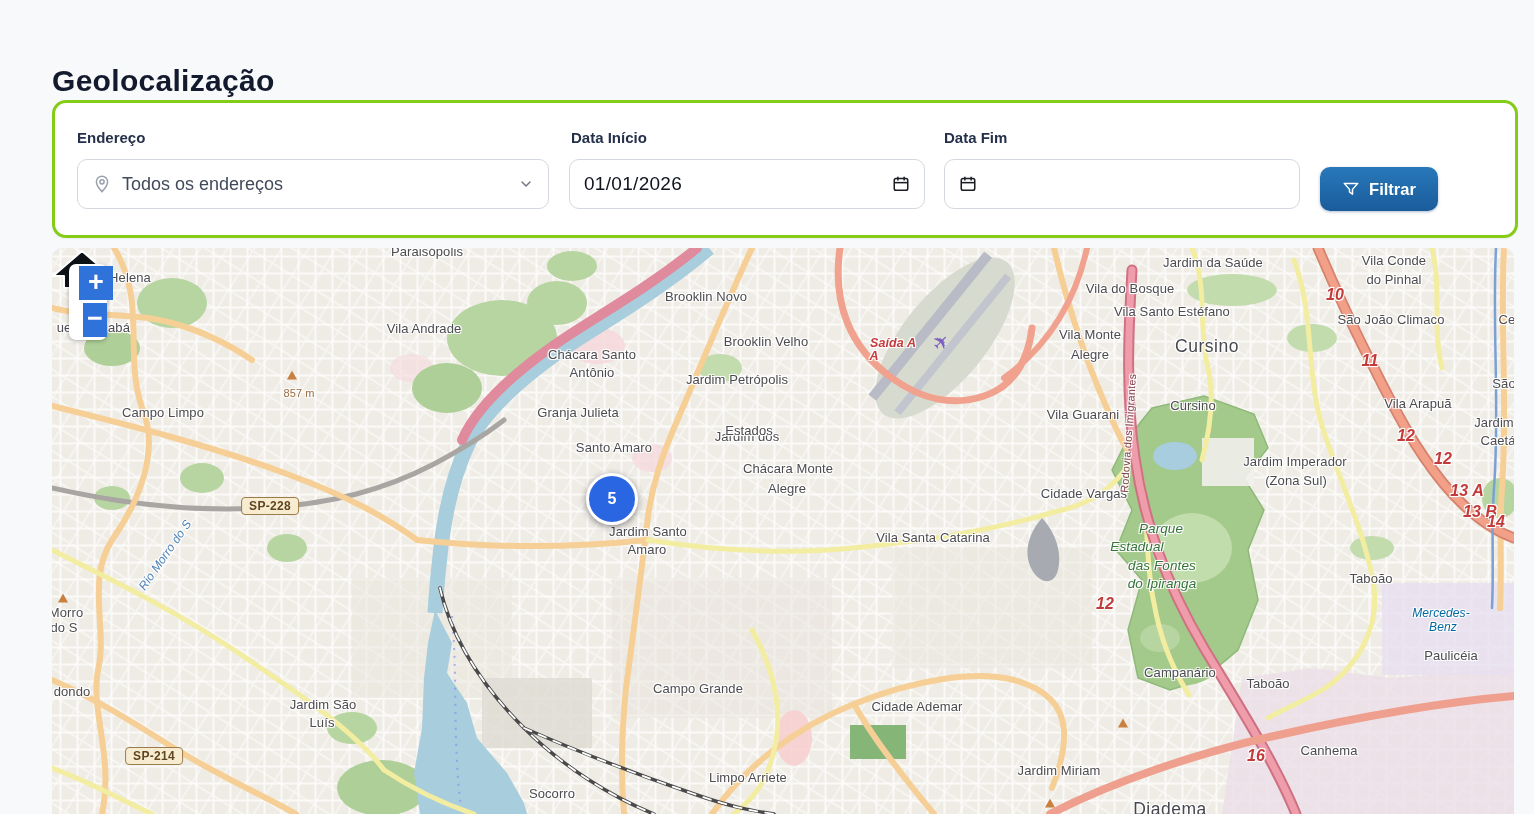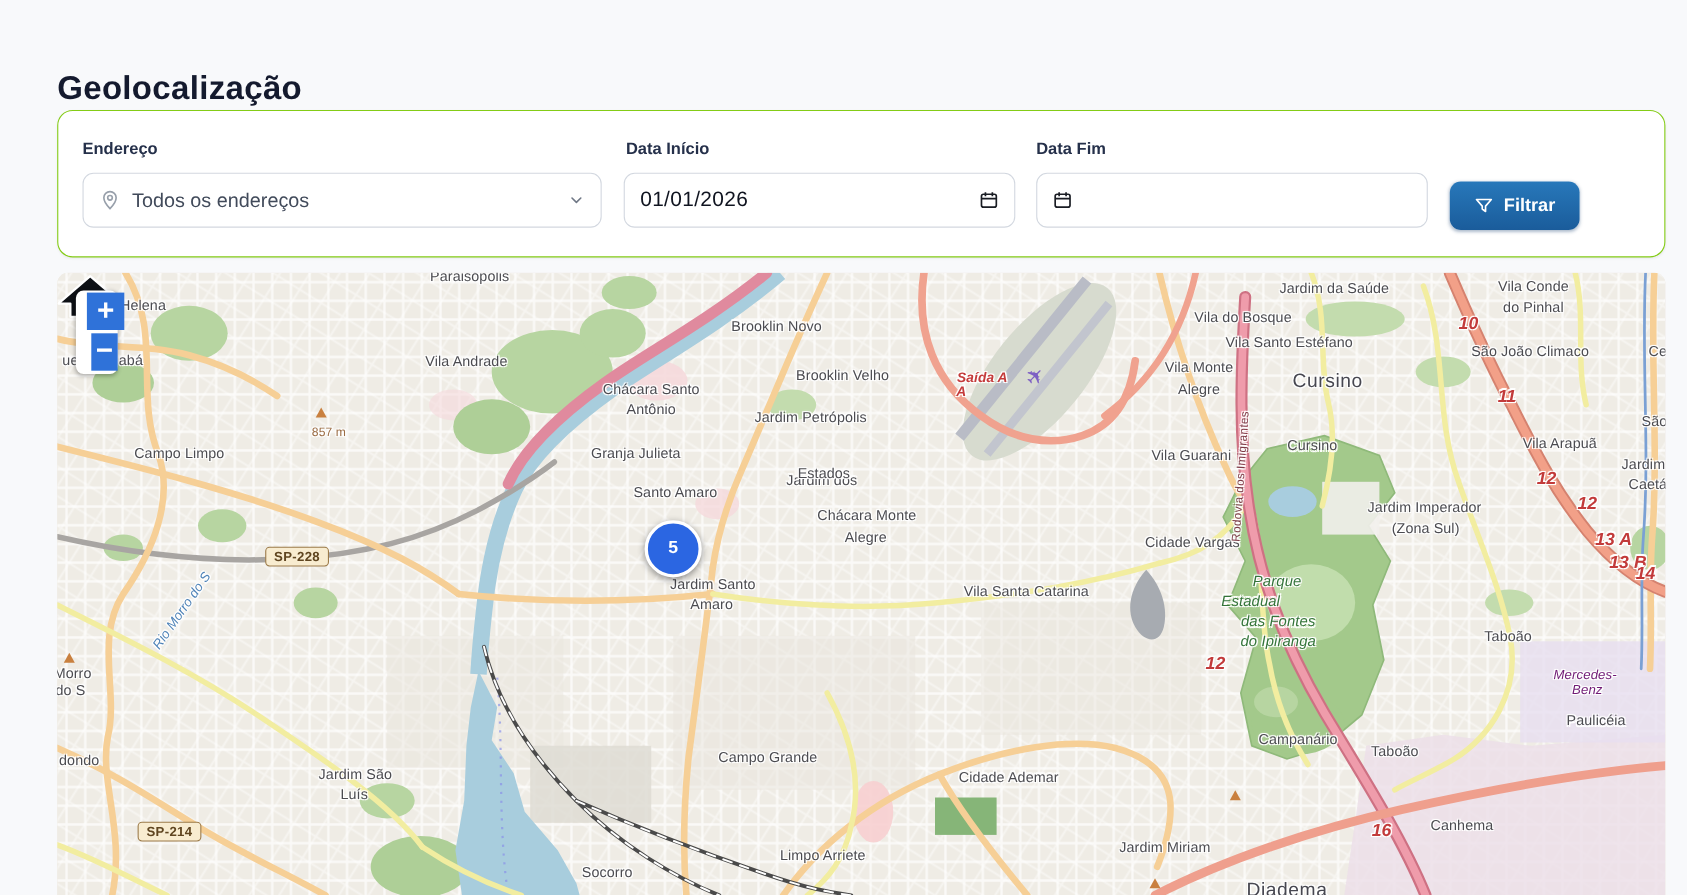--- a/index.html
+++ b/index.html
@@ -1,21 +1,21 @@
 <!DOCTYPE html>
 <html><head>
 <meta charset="utf-8">
 <style>
   html,body{margin:0;padding:0;width:1534px;height:814px;overflow:hidden;
     background:#f8f9fb;font-family:"Liberation Sans",sans-serif;}
   .page-title{position:absolute;left:52px;top:44px;font-size:30px;font-weight:800;
     color:#141a2e;letter-spacing:.3px;}
   
   .card{position:absolute;left:52px;top:100px;width:1460px;height:132px;background:#fff;
-    border:1px solid #84cc16;border-radius:14px;box-shadow:0 1px 2px rgba(16,24,40,.05);}
+    border:3px solid #84cc16;border-radius:14px;box-shadow:0 1px 2px rgba(16,24,40,.05);}
   .f-label{position:absolute;top:26px;font-size:15px;font-weight:600;color:#25304a;}
   .inputbox{position:absolute;top:56px;height:50px;border:1px solid #d3d8e0;border-radius:10px;
     background:#fff;display:flex;align-items:center;box-sizing:border-box;padding:0 14px;gap:10px;}
   .sel-value{font-size:18px;color:#414a5a;flex:1;}
   .date-value{font-size:19px;color:#101420;flex:1;letter-spacing:.3px;}
   .btn-filter{position:absolute;left:1265px;top:64px;width:118px;height:44px;border:none;
     border-radius:10px;background:linear-gradient(180deg,#2878ba 0%,#1a5c9b 100%);
     color:#fff;font-family:"Liberation Sans",sans-serif;font-size:16.5px;font-weight:700;
     display:flex;align-items:center;justify-content:center;gap:9px;cursor:pointer;
     box-shadow:0 1px 3px rgba(20,60,110,.35);}
@@ -23,21 +23,21 @@
   .map{position:absolute;left:52px;top:248px;width:1462px;height:566px;overflow:hidden;
     border-radius:10px 10px 0 0;background:#efece5;}
   .map svg{position:absolute;left:0;top:0;}
   .label-layer{position:absolute;left:0;top:0;width:100%;height:100%;}
   .ml{position:absolute;transform:translate(-50%,-50%);font-size:13px;color:#4b4b50;
     white-space:nowrap;letter-spacing:.1px;
     text-shadow:-1px -1px 0 rgba(255,255,255,.95),1px -1px 0 rgba(255,255,255,.95),
       -1px 1px 0 rgba(255,255,255,.95),1px 1px 0 rgba(255,255,255,.95),0 0 3px #fff;}
   .k-place-lg{font-size:17.5px;color:#474750;letter-spacing:.5px;}
   .k-park{font-style:italic;color:#34743a;font-size:13.5px;}
-  .k-ital{font-style:italic;color:#701a75;font-size:12px;}
+  .k-ital{font-style:italic;color:#0369a1;font-size:12px;}
   .k-water{font-style:italic;color:#4f83b8;font-size:12px;}
   .k-roadname{color:#7c3b46;font-size:10.5px;letter-spacing:.4px;}
   .k-exit{font-style:italic;color:#c43b3b;font-size:12.5px;font-weight:600;}
   .k-km{font-style:italic;color:#c23a3a;font-size:16px;font-weight:700;}
   .k-peaklabel{color:#9a6b42;font-size:11px;}
   .shield{position:absolute;transform:translate(-50%,-50%);background:#f8ecd0;
     border:1.5px solid #9c7b4a;border-radius:4px;color:#5f4520;font-size:12px;font-weight:700;
     padding:1px 7px;letter-spacing:.3px;}
   .peak{position:absolute;width:0;height:0;border-left:5px solid transparent;
     border-right:5px solid transparent;border-bottom:9px solid #c9803f;transform:translate(-50%,-50%);}

